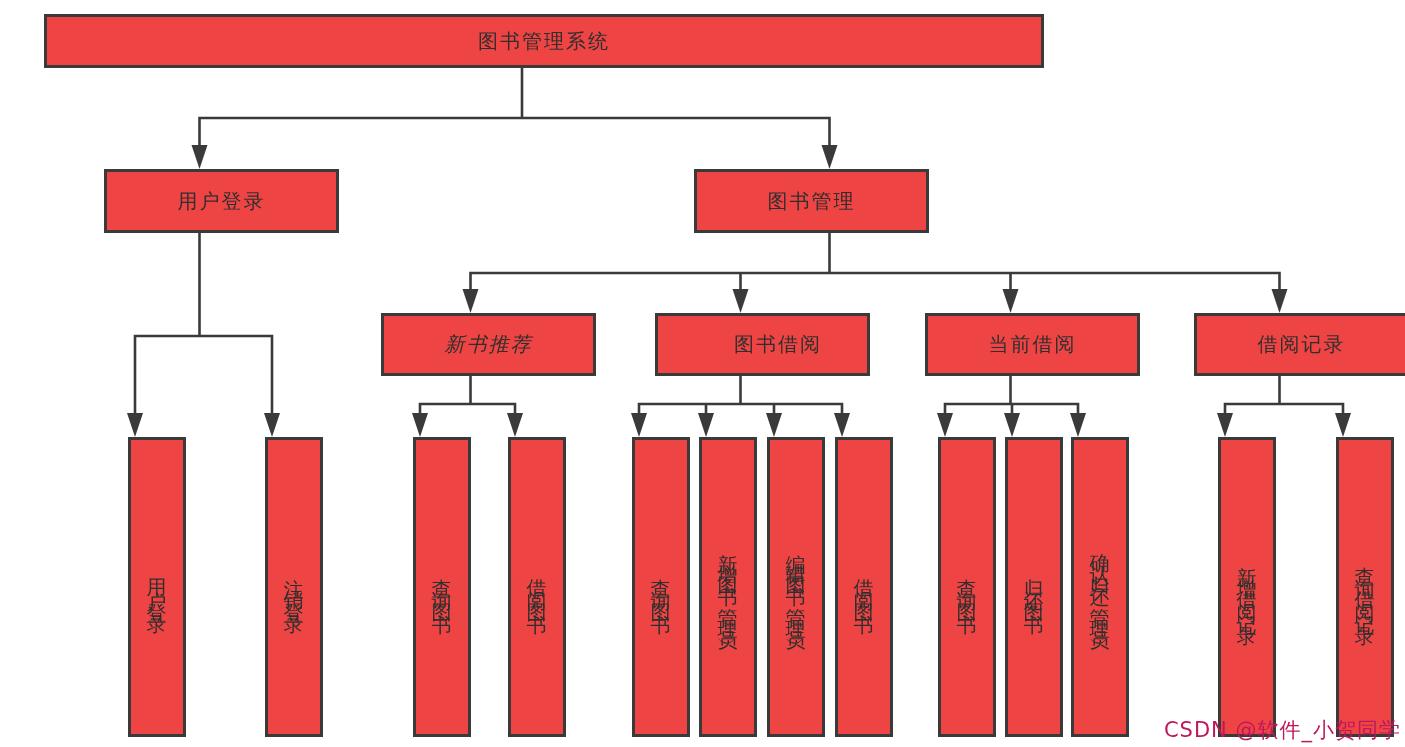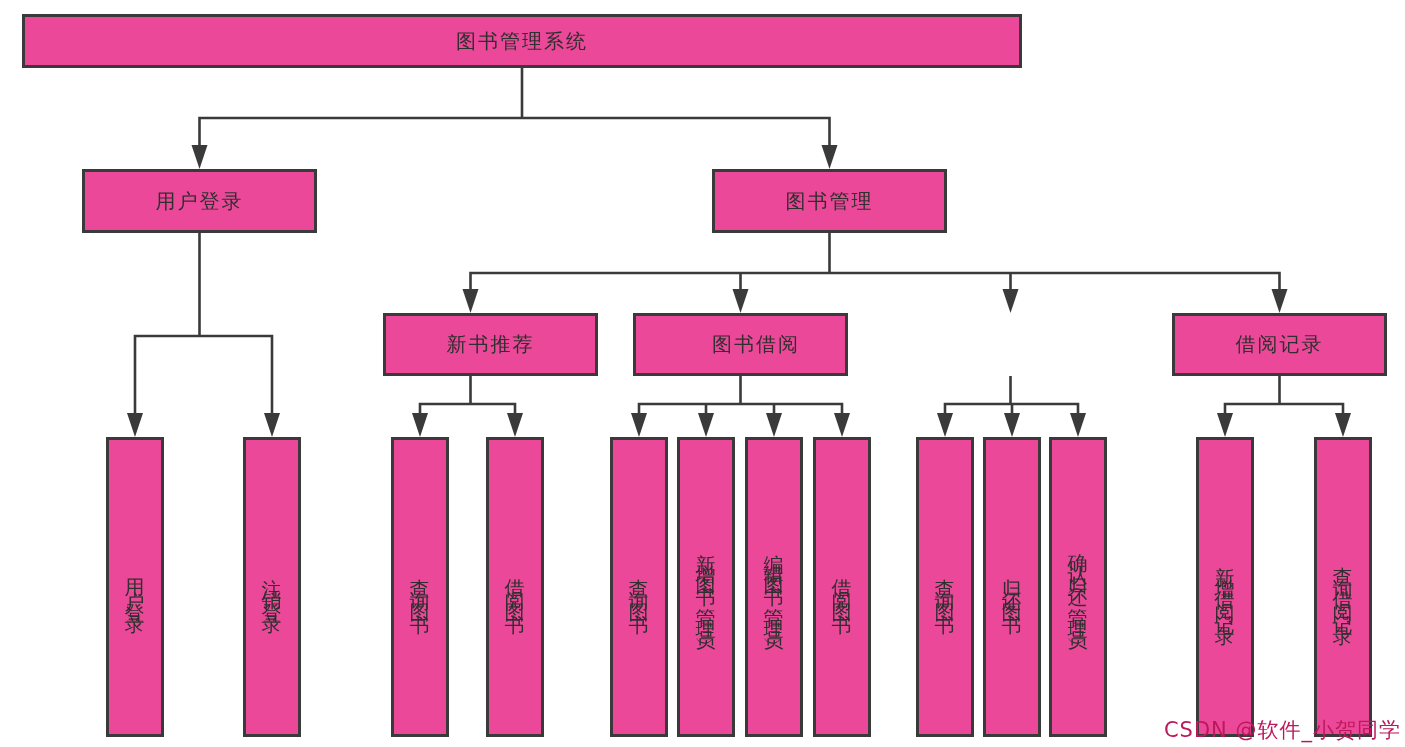--- a/index.html
+++ b/index.html
@@ -23,43 +23,44 @@
     fill: none;
   }
   #connectors path.head {
     stroke: none;
     fill: #3a3a3a;
   }
   .box {
     position: absolute;
     box-sizing: border-box;
     border: 3px solid #3a3a3a;
-    background: #ec4899;
+    background: #ef4444;
     display: flex;
     align-items: center;
     justify-content: center;
+    margin-left: 22px;
   }
   .hlabel {
     font-size: 20px;
     letter-spacing: 2px;
     white-space: nowrap;
   }
   .vlabel {
     writing-mode: vertical-rl;
     text-orientation: mixed;
     font-size: 20px;
     letter-spacing: 12px;
     line-height: 1;
   }
   .vlabel.tight { letter-spacing: 11px; }
   .root-box   { left: 22px;  top: 14px;  width: 1000px; height: 54px; }
   .l2-a { left: 82px;  top: 169px; width: 235px; height: 64px; }
-  .l2-b { left: 712px; top: 169px; width: 235px; height: 64px; }
+  .l2-b { left: 672px; top: 169px; width: 235px; height: 64px; }
   .l3 { top: 313px; width: 215px; height: 63px; }
-  .l3-0 { left: 383px; }
+  .l3-0 { left: 359px; font-style: italic; }
   .l3-1 { left: 633px; padding-left: 31px; }
   .l3-2 { left: 903px; }
   .l3-3 { left: 1172px; }
   .leaf { top: 437px; width: 58px; height: 300px; }
   .lf-g1-0 { left: 106px; }
   .lf-g1-1 { left: 243px; }
   .lf-g2-0 { left: 391px; }
   .lf-g2-1 { left: 486px; }
   .lf-g3-0 { left: 610px; }
   .lf-g3-1 { left: 677px; }
@@ -138,20 +139,23 @@
   <div class="box l2-b">
     <span class="hlabel">图书管理</span>
   </div>
 
   <div class="box l3 l3-0">
     <span class="hlabel">新书推荐</span>
   </div>
   <div class="box l3 l3-1">
     <span class="hlabel">图书借阅</span>
   </div>
+  <div class="box l3 l3-2">
+    <span class="hlabel">当前借阅</span>
+  </div>
   <div class="box l3 l3-3">
     <span class="hlabel">借阅记录</span>
   </div>
 
   <div class="box leaf lf-g1-0">
     <span class="vlabel">用户登录</span>
   </div>
   <div class="box leaf lf-g1-1">
     <span class="vlabel">注销登录</span>
   </div>

